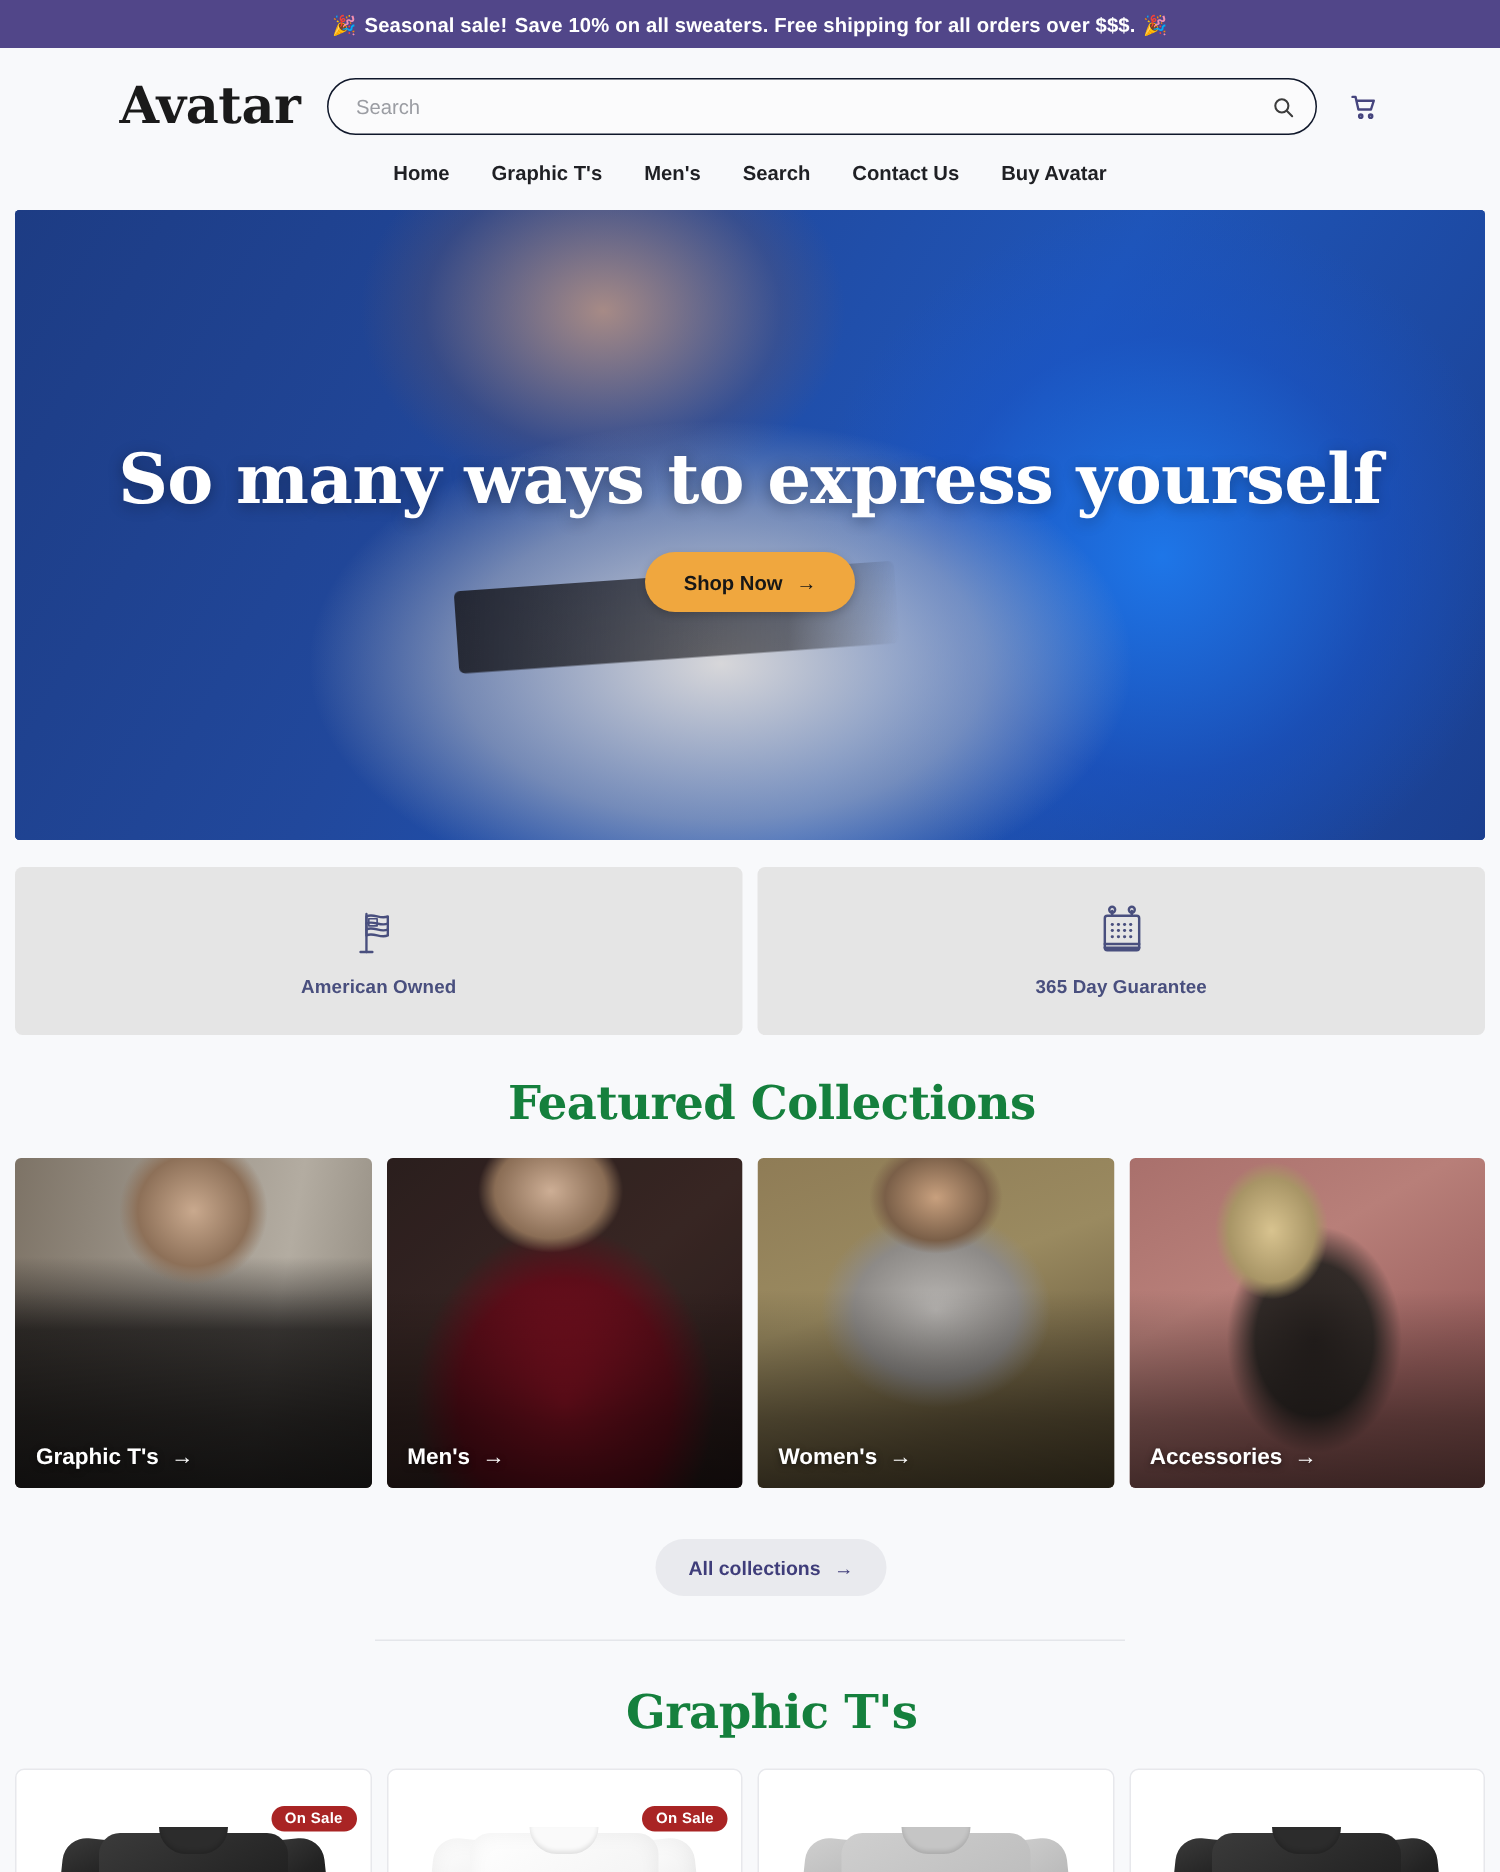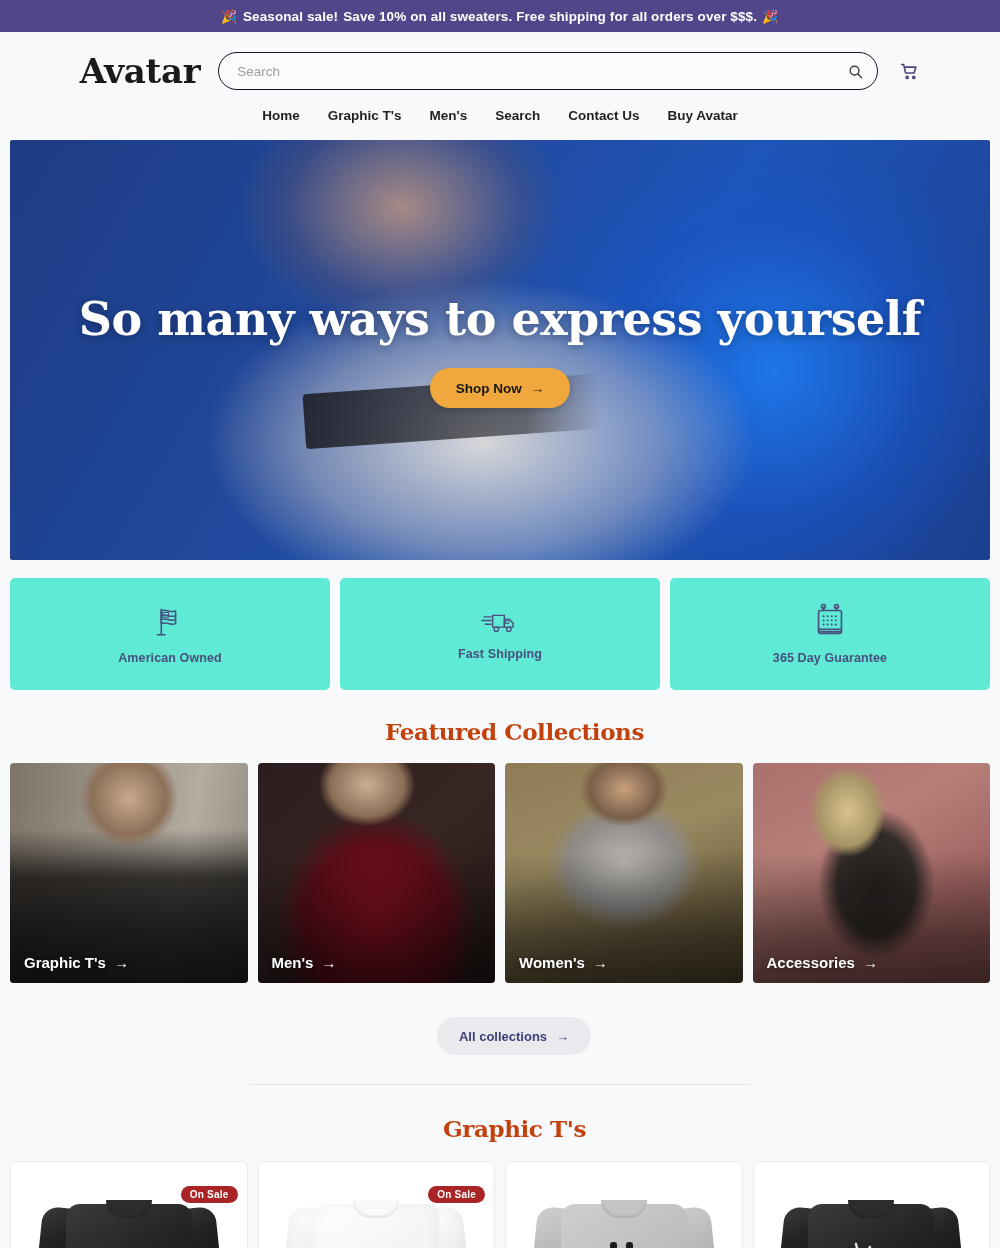--- a/index.html
+++ b/index.html
@@ -164,21 +164,21 @@
   }
 
   
   .features {
     display: flex;
     gap: 10px;
     padding: 18px 10px 0;
   }
   .feature {
     flex: 1;
-    background: #5eead4;
+    background: #e5e5e5;
     border-radius: 5px;
     height: 112px;
     display: flex;
     flex-direction: column;
     align-items: center;
     justify-content: center;
     gap: 10px;
   }
   .feature svg { display: block; }
   .feature-label {
@@ -186,22 +186,22 @@
     font-weight: 700;
     color: #494f7e;
     letter-spacing: .1px;
   }
 
   
   .section-title {
     text-align: center;
     font-family: "DejaVu Serif", serif;
     font-weight: 700;
-    font-size: 23px;
-    color: #c2410c;
+    font-size: 31px;
+    color: #15803d;
     letter-spacing: -0.4px;
     padding-left: 29px;
   }
 
   
   .collections {
     display: flex;
     gap: 10px;
     padding: 0 10px;
   }
@@ -430,35 +430,20 @@
         <line x1="13" y1="8" x2="13" y2="40"></line>
           <line x1="8" y1="40" x2="18" y2="40"></line>
         <path d="M13 10c6-3 12 3 18 0v16c-6 3-12-3-18 0z"></path>
         <path d="M13 16c6-3 12 3 18 0M13 21c6-3 12 3 18 0"></path>
         <rect x="15" y="12" width="7" height="6" stroke-width="1.4"></rect>
       </svg>
     </span>
     <div class="feature-label">American Owned</div>
   </div>
 
-  <div class="feature">
-    <span>
-      <svg width="38" height="30" viewBox="0 0 52 34" fill="none" stroke="#494f7e" stroke-width="1.9" stroke-linecap="round" stroke-linejoin="round">
-        <path d="M16 8h16v16H16z"></path>
-          <path d="M32 13h7l5 6v5h-12z"></path>
-        <circle cx="21" cy="27" r="3"></circle>
-          <circle cx="38" cy="27" r="3"></circle>
-        <line x1="4" y1="10" x2="14" y2="10"></line>
-          <line x1="1" y1="15" x2="14" y2="15"></line>
-          <line x1="6" y1="20" x2="14" y2="20"></line>
-        <rect x="34" y="15" width="4" height="4" stroke-width="1.3"></rect>
-      </svg>
-    </span>
-    <div class="feature-label">Fast Shipping</div>
-  </div>
 
   <div class="feature">
     <span>
       <svg width="36" height="38" viewBox="0 0 44 46" fill="none" stroke="#494f7e" stroke-width="2" stroke-linecap="round" stroke-linejoin="round">
         <rect x="8" y="9" width="28" height="28" rx="2"></rect>
         <path d="M14 9V5M30 9V5"></path>
           <circle cx="14" cy="4" r="2.4"></circle>
           <circle cx="30" cy="4" r="2.4"></circle>
         <line x1="8" y1="32" x2="36" y2="32"></line>
           <line x1="8" y1="35" x2="36" y2="35"></line>

